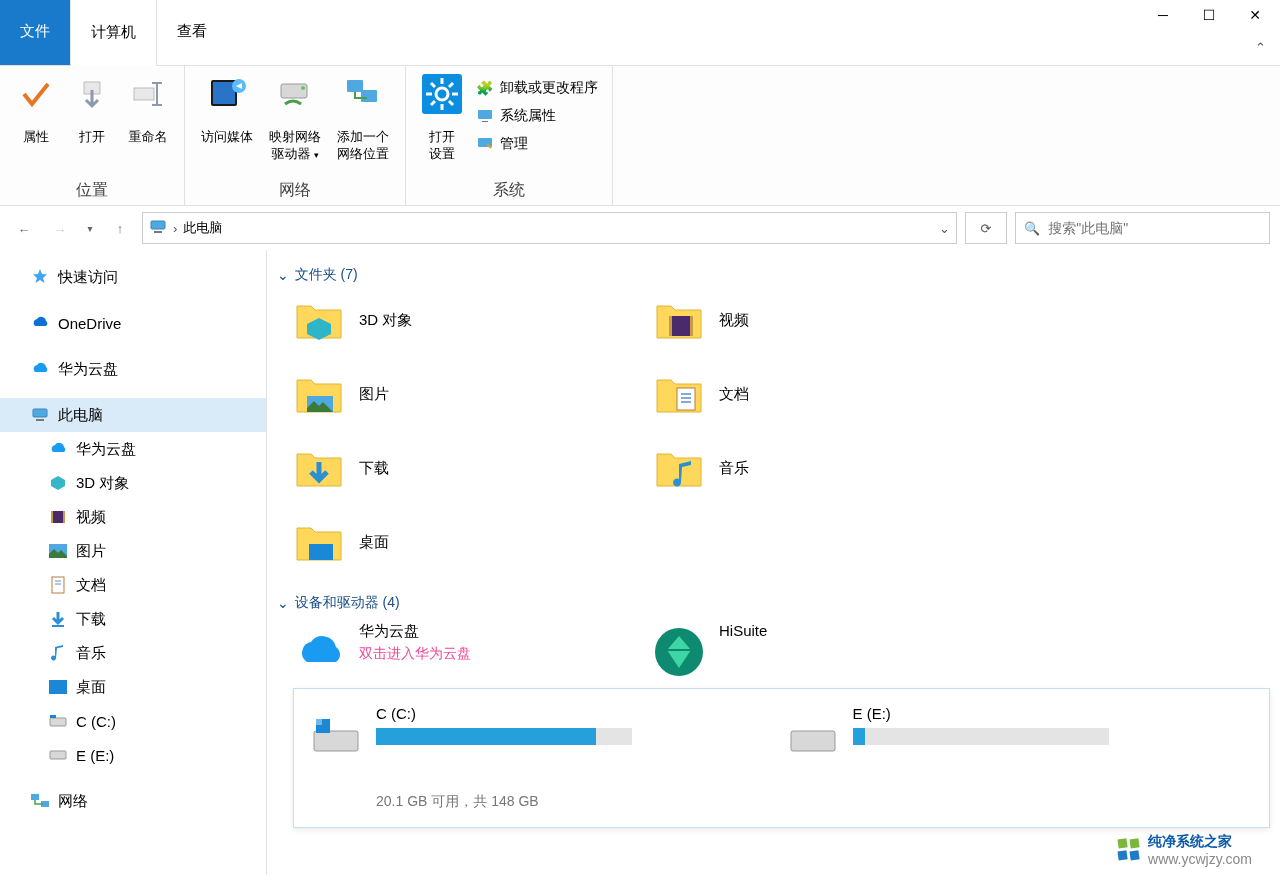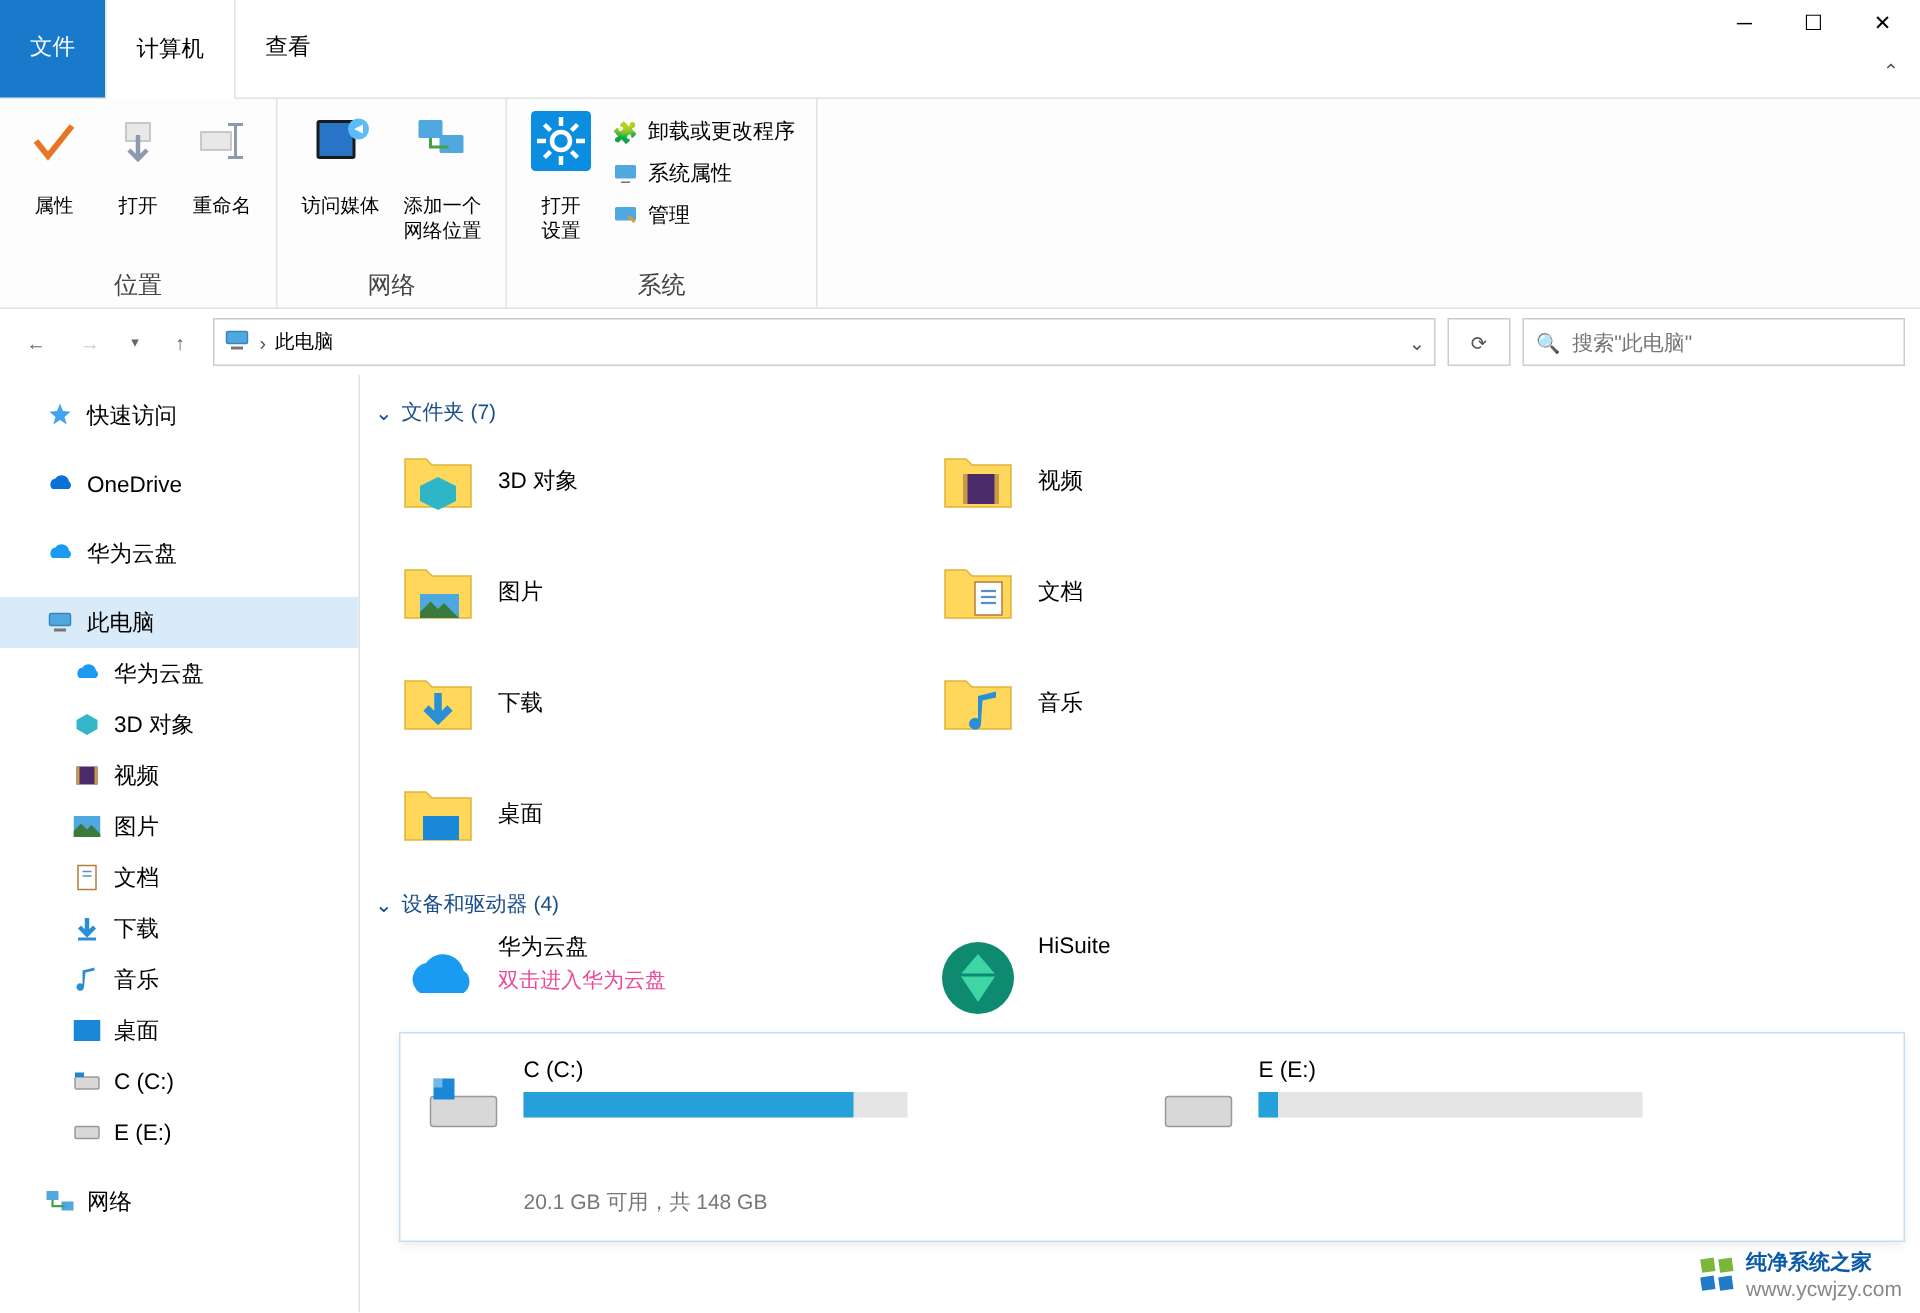--- a/index.html
+++ b/index.html
@@ -38,21 +38,21 @@
 .nav-btn { width: 28px; height: 28px; display: flex; align-items: center; justify-content: center; color: #666; }
 .breadcrumb { flex: 1; height: 32px; border: 1px solid #ccc; background: #fff; display: flex; align-items: center; padding: 0 6px; gap: 6px; }
 .breadcrumb .chevron { color: #555; }
 .bc-drop { margin-left: auto; color: #555; }
 .refresh-box { width: 42px; height: 32px; border: 1px solid #ccc; display: flex; align-items: center; justify-content: center; color: #555; }
 .search-box { width: 255px; height: 32px; border: 1px solid #ccc; display: flex; align-items: center; padding: 0 8px; gap: 8px; color: #888; }
 .search-input { border: none; outline: none; flex: 1; font-size: 14px; color: #888; }
 
 
 .body { display: flex; height: calc(875px - 30px - 36px - 140px - 44px); }
-.tree { width: 240px; border-right: 1px solid #e1e1e1; padding-top: 10px; overflow-y: auto; }
+.tree { width: 267px; border-right: 1px solid #e1e1e1; padding-top: 10px; overflow-y: auto; }
 .tree-item { display: flex; align-items: center; gap: 8px; height: 34px; padding-left: 30px; cursor: pointer; font-size: 15px; }
 .tree-item.child { padding-left: 48px; }
 .tree-item.selected { background: #d9eaf8; }
 .tree-item-icon { width: 20px; height: 20px; display: flex; align-items: center; justify-content: center; }
 .tree-gap { height: 12px; }
 
 .content { flex: 1; padding: 16px 10px; overflow-y: auto; }
 .section-head { display: flex; align-items: center; gap: 6px; color: #1a4e8a; margin-bottom: 10px; font-size: 14px; cursor: pointer; }
 .folder-grid { display: grid; grid-template-columns: 350px 350px; gap: 22px 10px; padding-left: 16px; margin-bottom: 26px; }
 .folder-item { display: flex; align-items: center; gap: 14px; cursor: pointer; }
@@ -69,21 +69,21 @@
 
 .drive-box { border: 1px solid #c1dff5; background: #fff; padding: 16px; margin-top: 10px; display: flex; gap: 10px; box-shadow: 0 2px 6px rgba(0,0,0,0.08); }
 .drive-item { display: flex; gap: 14px; flex: 1; }
 .drive-icon { width: 52px; height: 52px; display: flex; align-items: center; justify-content: center; margin-top: 4px; }
 .drive-info { flex: 1; }
 .drive-label { font-size: 15px; margin-bottom: 6px; }
 .drive-bar { height: 17px; background: #e4e4e4; position: relative; margin-bottom: 6px; width: 256px; }
 .drive-fill { height: 100%; background: #26a0da; position: absolute; left: 0; top: 0; }
 .drive-stat { font-size: 14px; color: #777; margin-top: 48px; }
 
-.watermark { position: absolute; right: 12px; bottom: 8px; display: flex; align-items: center; gap: 6px; font-size: 14px; color: #0b5aa8; }
+.watermark { position: absolute; right: 28px; bottom: 8px; display: flex; align-items: center; gap: 6px; font-size: 14px; color: #0b5aa8; }
 .watermark-sub { font-size: 14px; color: #888; }
 </style>
 </head>
 <body>
 
 <div class="titlebar">
   <div class="titlebar-left">
     <span class="tb-icon">
         <svg width="18" height="18">
           <rect x="2" y="3" width="14" height="8" rx="1" fill="#4fa8e0" stroke="#3b86b8"></rect>
@@ -162,20 +162,30 @@
               <rect x="6" y="8" width="22" height="22" fill="#2875c7"></rect>
               <circle cx="32" cy="12" r="7" fill="#5ebbfa"></circle>
               <path d="M29 12 l6 -3 v6 z" fill="#fff"></path>
             </svg>
           </div>
         <div class="r-btn-label">访问媒体</div>
       </div>
       <div class="r-btn">
         <div class="r-btn-icon">
             <svg width="40" height="40">
+              <rect x="6" y="10" width="26" height="14" rx="2" fill="#d8d8d8" stroke="#999"></rect>
+              <circle cx="28" cy="14" r="2" fill="#65c565"></circle>
+              <path d="M10 30 q8 -6 16 0" stroke="#4a9f4a" stroke-width="3" fill="none"></path>
+            </svg>
+          </div>
+        <div class="r-btn-label"><span>映射网络</span><br><span>驱动器</span> <span style="font-size:9px">▾</span></div>
+      </div>
+      <div class="r-btn">
+        <div class="r-btn-icon">
+            <svg width="40" height="40">
               <rect x="4" y="6" width="16" height="12" rx="1" fill="#4fa8e0"></rect>
               <rect x="18" y="16" width="16" height="12" rx="1" fill="#4fa8e0"></rect>
               <path d="M12 18 v6 h12" stroke="#4a9f4a" stroke-width="2" fill="none"></path>
             </svg>
           </div>
         <div class="r-btn-label"><span>添加一个</span><br><span>网络位置</span></div>
       </div>
     </div>
     <div class="r-group-label">网络</div>
   </div>

